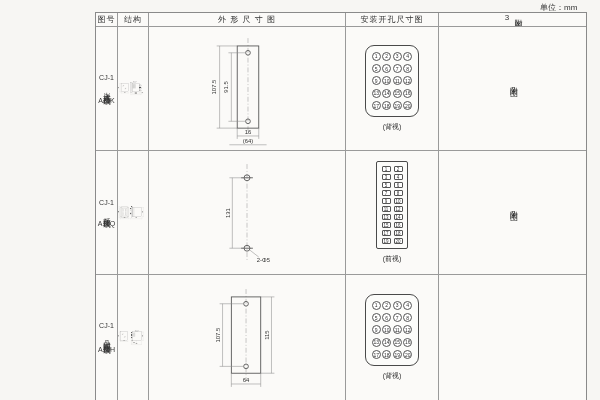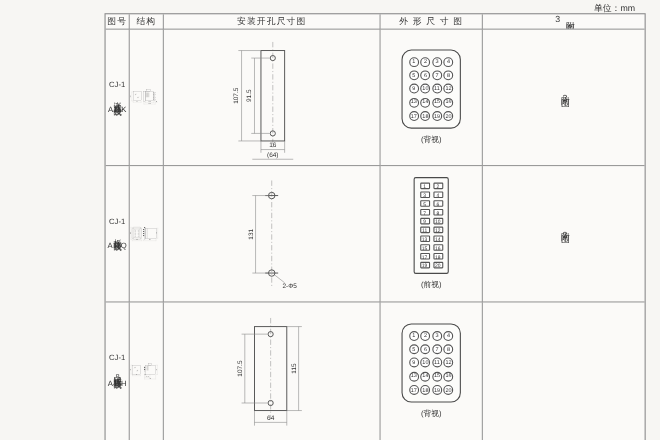--- a/index.html
+++ b/index.html
@@ -34,22 +34,22 @@
 </head>
 <body>
 
 <div class="page">
   <div class="unit">单位：mm</div>
 
   <div class="dtable">
 
     <div class="cell hcell">图号</div>
     <div class="cell hcell">结构</div>
+    <div class="cell hcell">外 形 尺 寸 图</div>
     <div class="cell hcell">安装开孔尺寸图</div>
-    <div class="cell hcell">外 形 尺 寸 图</div>
 
     <div class="cell fig-cell">附图3</div>
     <div class="cell struct-cell">
       <div class="smodel">CJ-1</div>
       <div class="stype">嵌入式后接线</div>
       <div class="scode">A11K</div>
     </div>
     <div class="cell">
       <svg class="draw" width="195" height="122" viewBox="0 0 197 124">
         <g class="shape">

